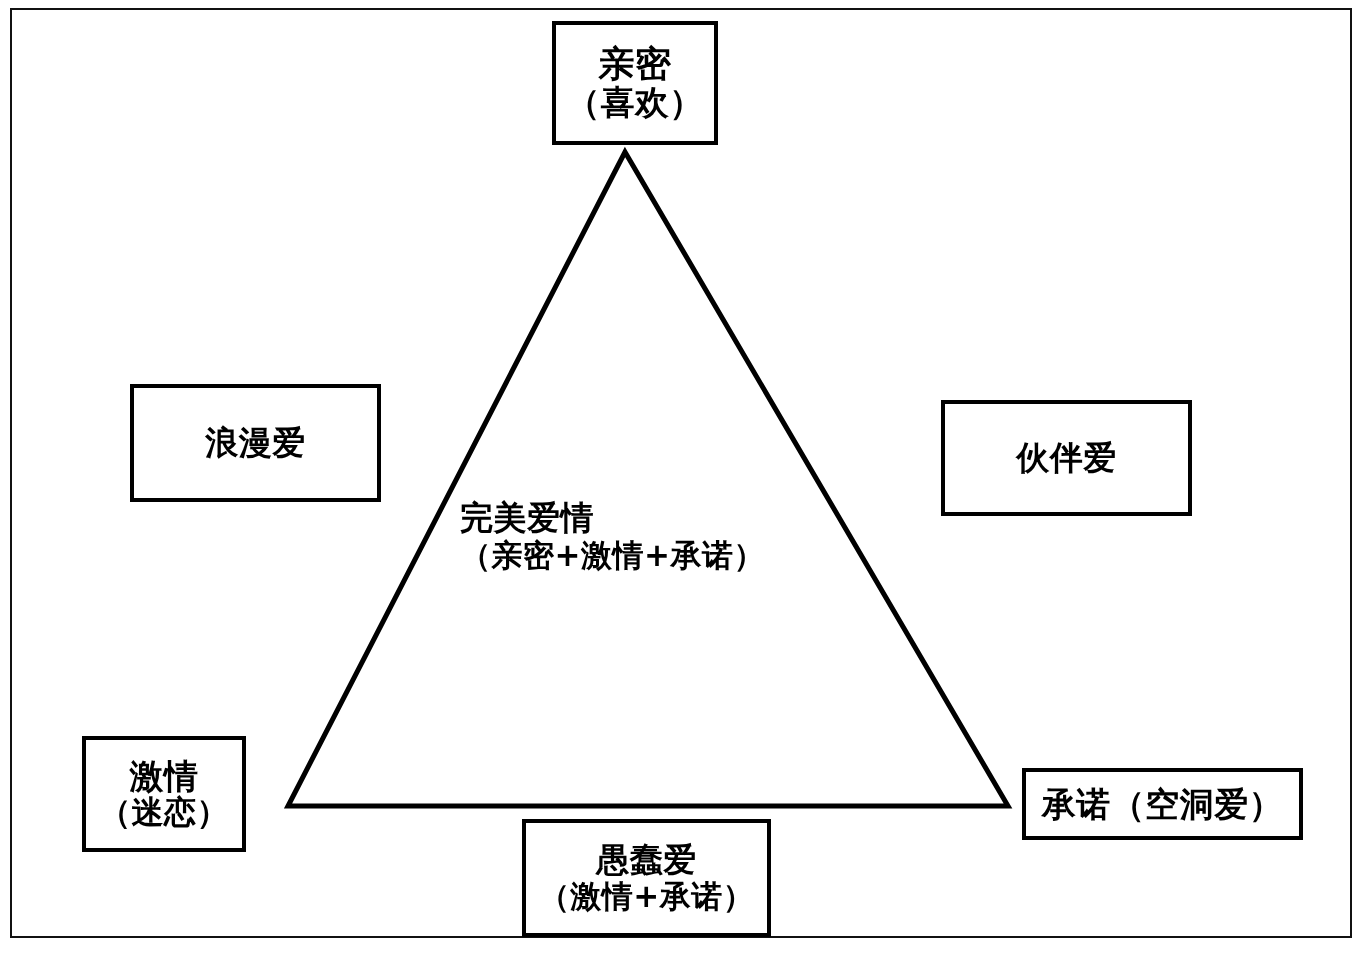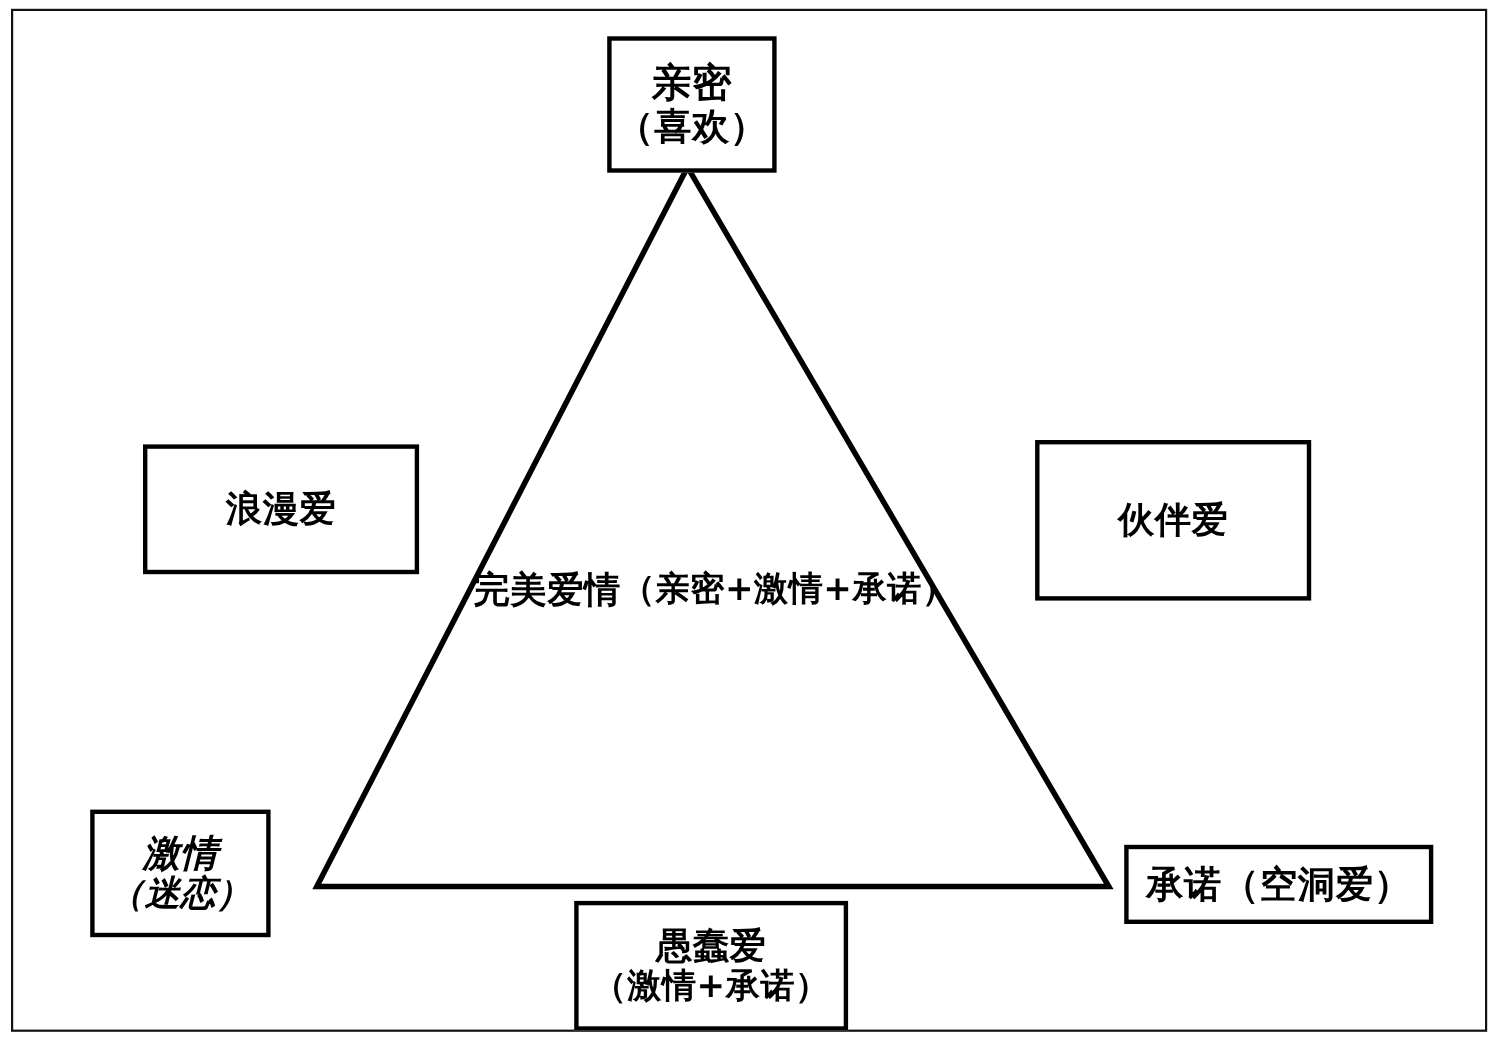--- a/index.html
+++ b/index.html
@@ -52,36 +52,36 @@
     font-weight: 700;
     letter-spacing: 0.5px;
   }
   .label-line {
     display: block;
     white-space: nowrap;
   }
   .plain-text {
     position: absolute;
     display: flex;
-    flex-direction: row;
-    align-items: center;
+    flex-direction: column;
+    align-items: flex-start;
     justify-content: center;
     text-align: center;
     line-height: 1.2;
     color: #000000;
     font-weight: 700;
     letter-spacing: 0.5px;
   }
 
   
-  #box-intimacy      { left: 552px; top: 21px;  width: 154px; height: 124px; font-size: 36px; margin-top: 12px; }
-  #box-romantic      { left: 130px; top: 404px; width: 251px; height: 118px; font-size: 33px; }
-  #box-companionate  { left: 941px; top: 400px; width: 251px; height: 146px; font-size: 33px; }
+  #box-intimacy      { left: 552px; top: 21px;  width: 166px; height: 124px; font-size: 36px; }
+  #box-romantic      { left: 130px; top: 384px; width: 251px; height: 118px; font-size: 33px; }
+  #box-companionate  { left: 941px; top: 400px; width: 251px; height: 116px; font-size: 33px; }
   #text-consummate   { left: 460px; top: 486px; width: 380px; height: 100px; font-size: 33px; }
-  #box-passion       { left: 82px;  top: 736px; width: 164px; height: 116px; font-size: 34px; font-style: italic; }
+  #box-passion       { left: 82px;  top: 736px; width: 164px; height: 116px; font-size: 34px; }
   #box-commitment    { left: 1022px;top: 768px; width: 281px; height: 72px;  font-size: 34px; text-align: right; }
   #box-fatuous       { left: 522px; top: 819px; width: 249px; height: 118px; font-size: 33px; }
 
   .line-sub { font-size: 0.94em; }
 </style>
 </head>
 <body>
 
 <div id="canvas">
 

